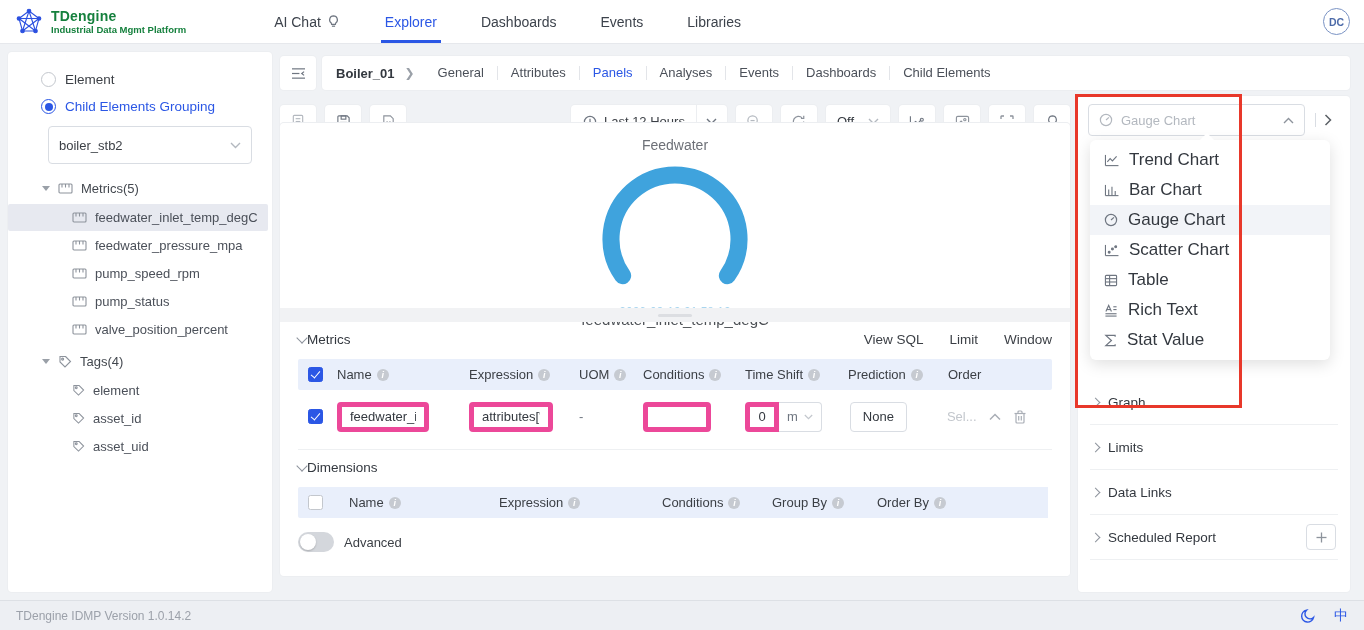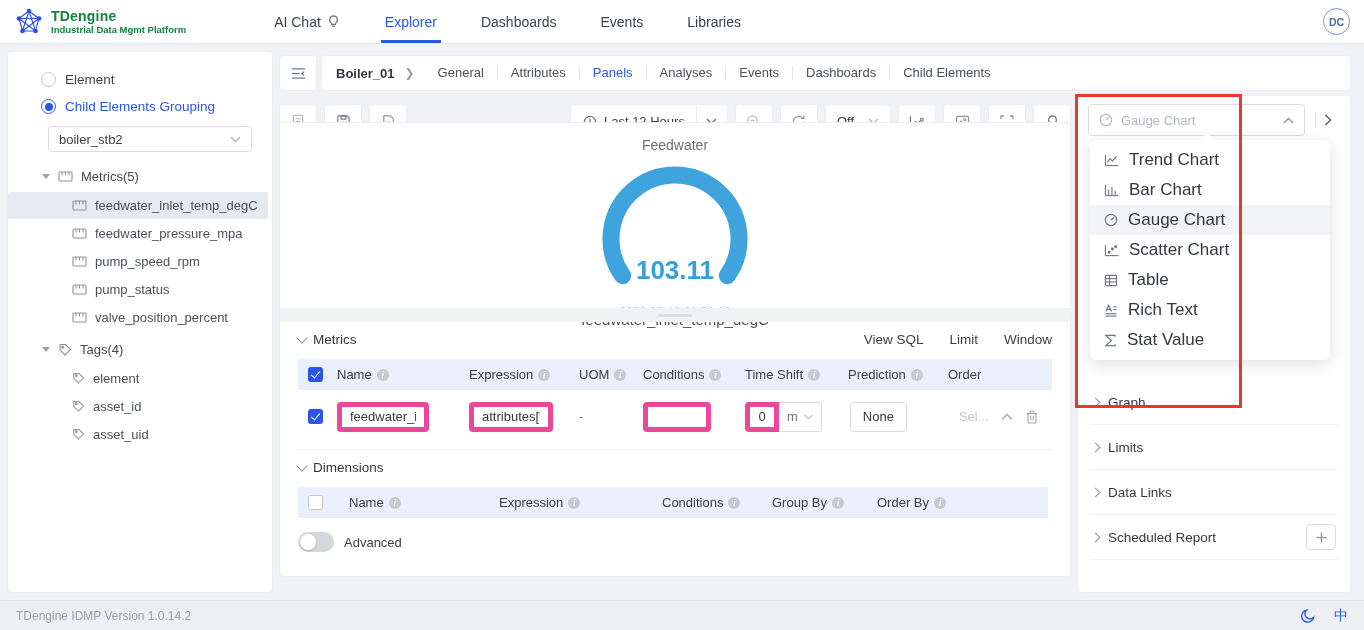--- a/index.html
+++ b/index.html
@@ -27,21 +27,21 @@
   .card { background:#fff; border-radius:4px; box-shadow:0 0 0 1px #eceef1; }
 
   
   .sidebar { position:absolute; left:8px; top:52px; width:264px; height:540px; padding:14px 0 0 0; overflow:hidden; }
   .radio-row { display:flex; align-items:center; gap:9px; padding:6px 16px 6px 33px; cursor:pointer; }
   .radio { width:15px; height:15px; border-radius:50%; border:1.5px solid #c3c7cd; background:#fff; flex:none; position:relative; }
   .radio.sel { border-color:#2b57e5; }
   .radio.sel::after { content:""; position:absolute; inset:2.5px; border-radius:50%; background:#2b57e5; }
   .radio-row .lbl { font-size:13.5px; }
   .radio-row.sel-lbl .lbl { color:#2b57e5; }
-  .side-select { margin:6px 20px 10px 40px; height:26px; border:1px solid #d9dde3; border-radius:4px; display:flex; align-items:center; padding:0 10px; justify-content:space-between; color:#3b3f45; cursor:pointer;text-align:right; }
+  .side-select { margin:6px 20px 10px 40px; height:38px; border:1px solid #d9dde3; border-radius:4px; display:flex; align-items:center; padding:0 10px; justify-content:space-between; color:#3b3f45; cursor:pointer;text-align:right; }
   .tree-parent { display:flex; align-items:center; gap:8px; padding:7px 8px 7px 34px; color:#43484f; cursor:pointer; }
   .tree-child { display:flex; align-items:center; gap:8px; padding:6px 8px 6px 64px; margin:1px 4px 1px 0; color:#4b5059; cursor:pointer; border-radius:2px; }
   .tree-child.sel { background:#e7e9f0; }
   .caret { width:0; height:0; border-left:4.5px solid transparent; border-right:4.5px solid transparent; border-top:5.5px solid #9aa0a8; flex:none; }
   .tree-ic { color:#8d939c; flex:none; display:flex; }
 
   
   .collapse-btn { position:absolute; left:280px; top:56px; width:36px; height:34px; display:flex; align-items:center; justify-content:center; color:#6f7681; cursor:pointer; }
   .crumbbar { position:absolute; left:322px; top:56px; width:1028px; height:34px; display:flex; align-items:center; padding:0 14px; gap:10px; }
   .crumb-root { font-weight:bold; color:#33383f; }
@@ -65,21 +65,21 @@
   .chart-zone { height:185px; position:relative; }
   .chart-title { text-align:center; padding-top:14px; color:#6d7077; font-size:14px; }
   .gauge-wrap { position:absolute; left:50%; top:36px; transform:translateX(-50%); width:160px; text-align:center; }
   .gauge-val { position:absolute; left:0; right:0; top:96px; font-size:26px; font-weight:bold; color:#36a0da; }
   .gauge-ts { position:absolute; left:-40px; right:-40px; top:146px; font-size:12px; color:#a8d5ef; }
   .gauge-lbl { position:absolute; left:-80px; right:-80px; top:152px; font-size:15px; color:#4d5156; }
   .resize-handle { height:14px; background:#f1f2f4; position:relative; cursor:row-resize; }
   .resize-handle::after { content:""; position:absolute; left:50%; top:6px; width:34px; height:3px; margin-left:-17px; border-radius:2px; background:#dcdee2; }
 
   .sec { padding:10px 18px 0 18px; }
-  .sec-head { display:flex; align-items:center; gap:7px; color:#33383f; font-size:13.5px; }
+  .sec-head { display:flex; align-items:center; gap:1px; color:#33383f; font-size:13.5px; }
   .sec-links { margin-left:auto; display:flex; gap:26px; color:#3b3f45; }
   .sec-links span { cursor:pointer; }
   .chev { width:8px; height:8px; border-right:1.5px solid #8d939c; border-bottom:1.5px solid #8d939c; transform:rotate(45deg); margin-top:-3px; flex:none; }
 
   .thead { margin-top:12px; background:#e9effb; border-radius:2px; display:flex; align-items:center; height:31px; padding:0 10px; color:#3b3f45; }
   .th { display:flex; align-items:center; gap:5px; }
   .info { width:12px; height:12px; border-radius:50%; background:#c6cad1; color:#fff; font-size:9px; line-height:12px; text-align:center; font-weight:bold; flex:none; }
   .info::after { content:"i"; font-style:italic; }
   .cb { width:15px; height:15px; border-radius:2.5px; border:1.5px solid #c3c7cd; background:#fff; flex:none; cursor:pointer; }
   .cb.on { background:#2b57e5; border-color:#2b57e5; position:relative; }
@@ -441,21 +441,20 @@
     </div>
   </div>
 
   <div class="main-panel card">
     <div class="chart-zone">
       <div class="chart-title">Feedwater</div>
       <div class="gauge-wrap">
         <svg width="160" height="128" viewBox="0 0 150 120">
           <path d="M 25.9 109.4 A 60 60 0 1 1 124.1 109.4" fill="none" stroke="#3fa3dd" stroke-width="16" stroke-linecap="round"></path>
         </svg>
-        <div class="gauge-val">103.11</div>
         <div class="gauge-ts">2026-03-19 21:58:12</div>
         <div class="gauge-lbl">feedwater_inlet_temp_degC</div>
       </div>
     </div>
     <div class="resize-handle"></div>
 
     <div class="sec">
       <div class="sec-head">
         <span class="chev"></span>
         <span>Metrics</span>
@@ -503,21 +502,21 @@
         <input class="inp" style="width: 68px; margin-right: 34px;">
         <span class="ts-grp" style="margin-right:28px;">
           <input class="inp" value="0" style="">
           <span class="ts-unit">
             <span>m</span>
             <svg width="9" height="6" viewBox="0 0 11 7" fill="none" stroke="#c3c7cd" stroke-width="1.5">
                 <polyline points="1,1 5.5,5.5 10,1"></polyline>
               </svg>
           </span>
         </span>
-        <button class="pred-btn" style="margin-right:52px;">None</button>
+        <button class="pred-btn" style="margin-right:40px;">None</button>
         <span class="sel-dis">Sel...</span>
         <span class="row-ics">
           <span>
               <svg width="12" height="8" viewBox="0 0 12 8" fill="none" stroke="#a9aeb6" stroke-width="1.5">
                 <polyline points="1,6.5 6,1.5 11,6.5"></polyline>
               </svg>
             </span>
           <span>
               <svg width="14" height="15" viewBox="0 0 14 15" fill="none" stroke="#a9aeb6" stroke-width="1.2">
                 <path d="M3 4.5 h8 v8.5 a1 1 0 0 1 -1 1 h-6 a1 1 0 0 1 -1-1 z"></path>

